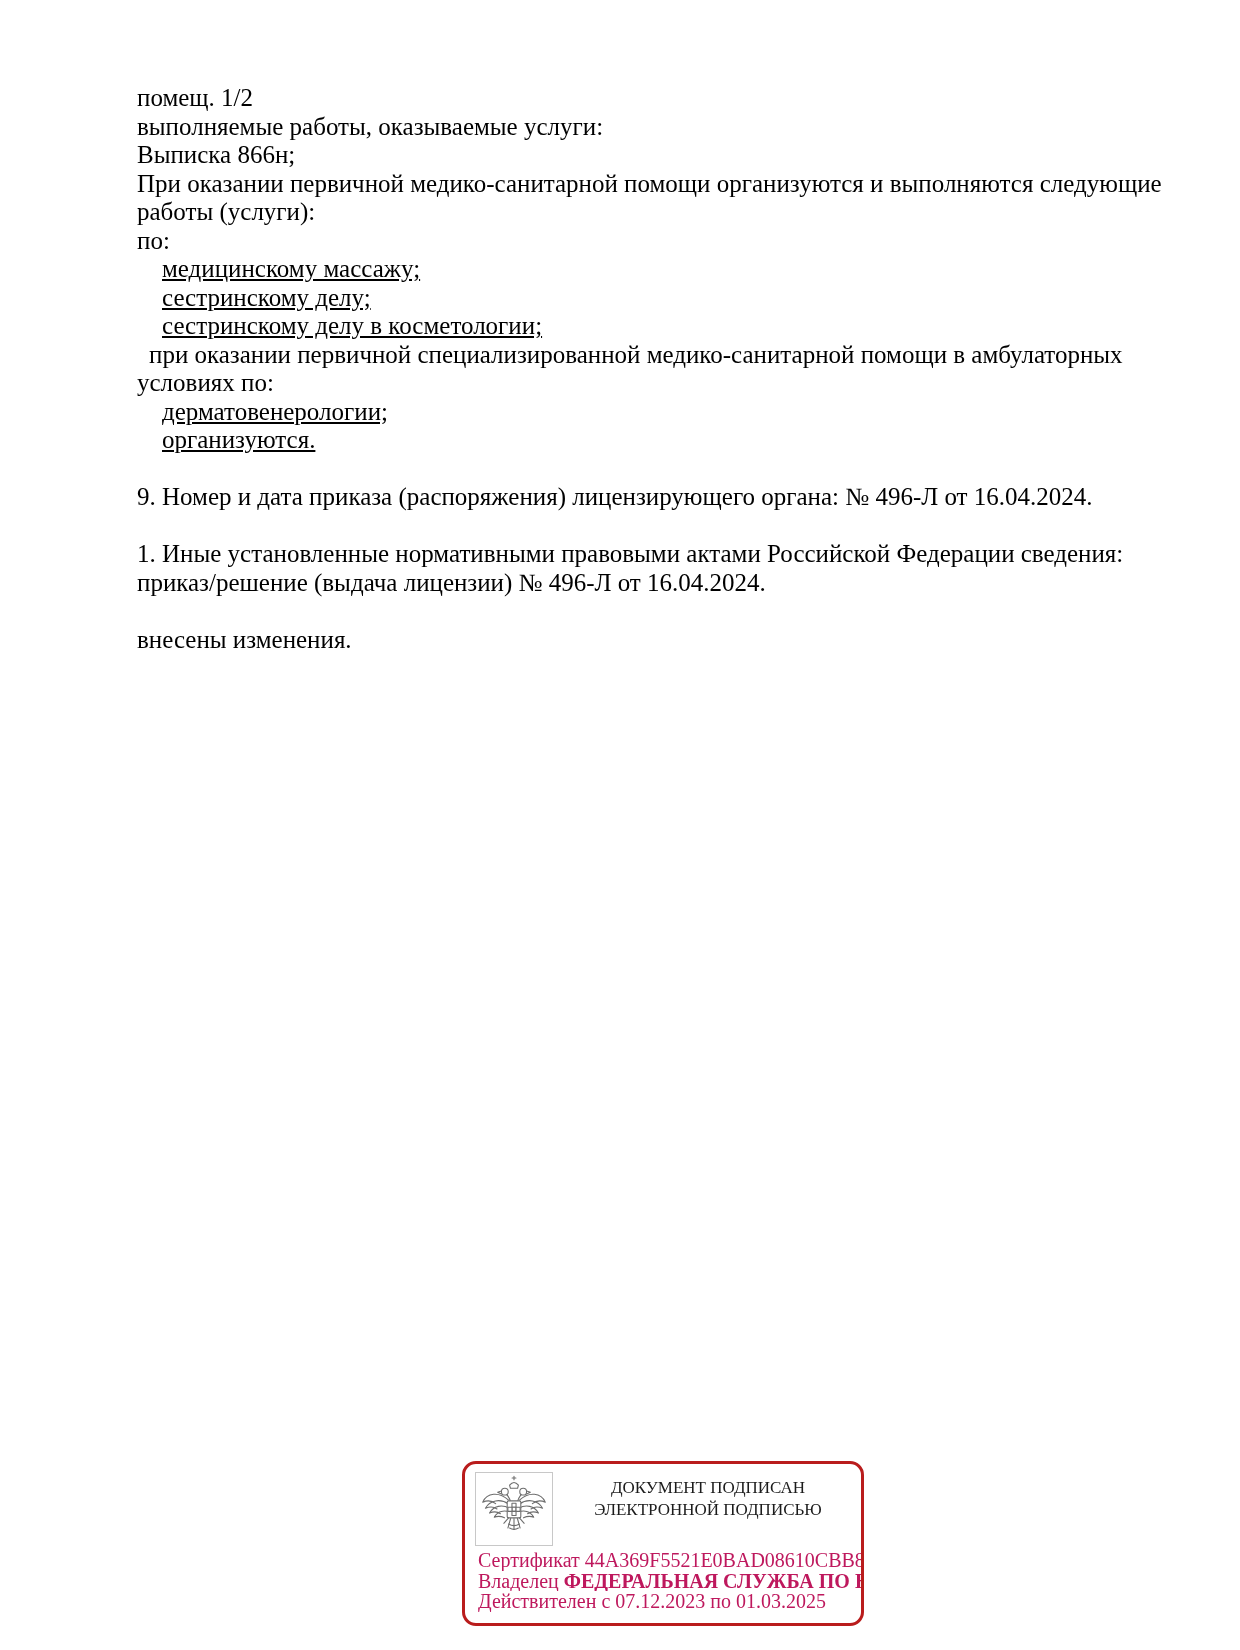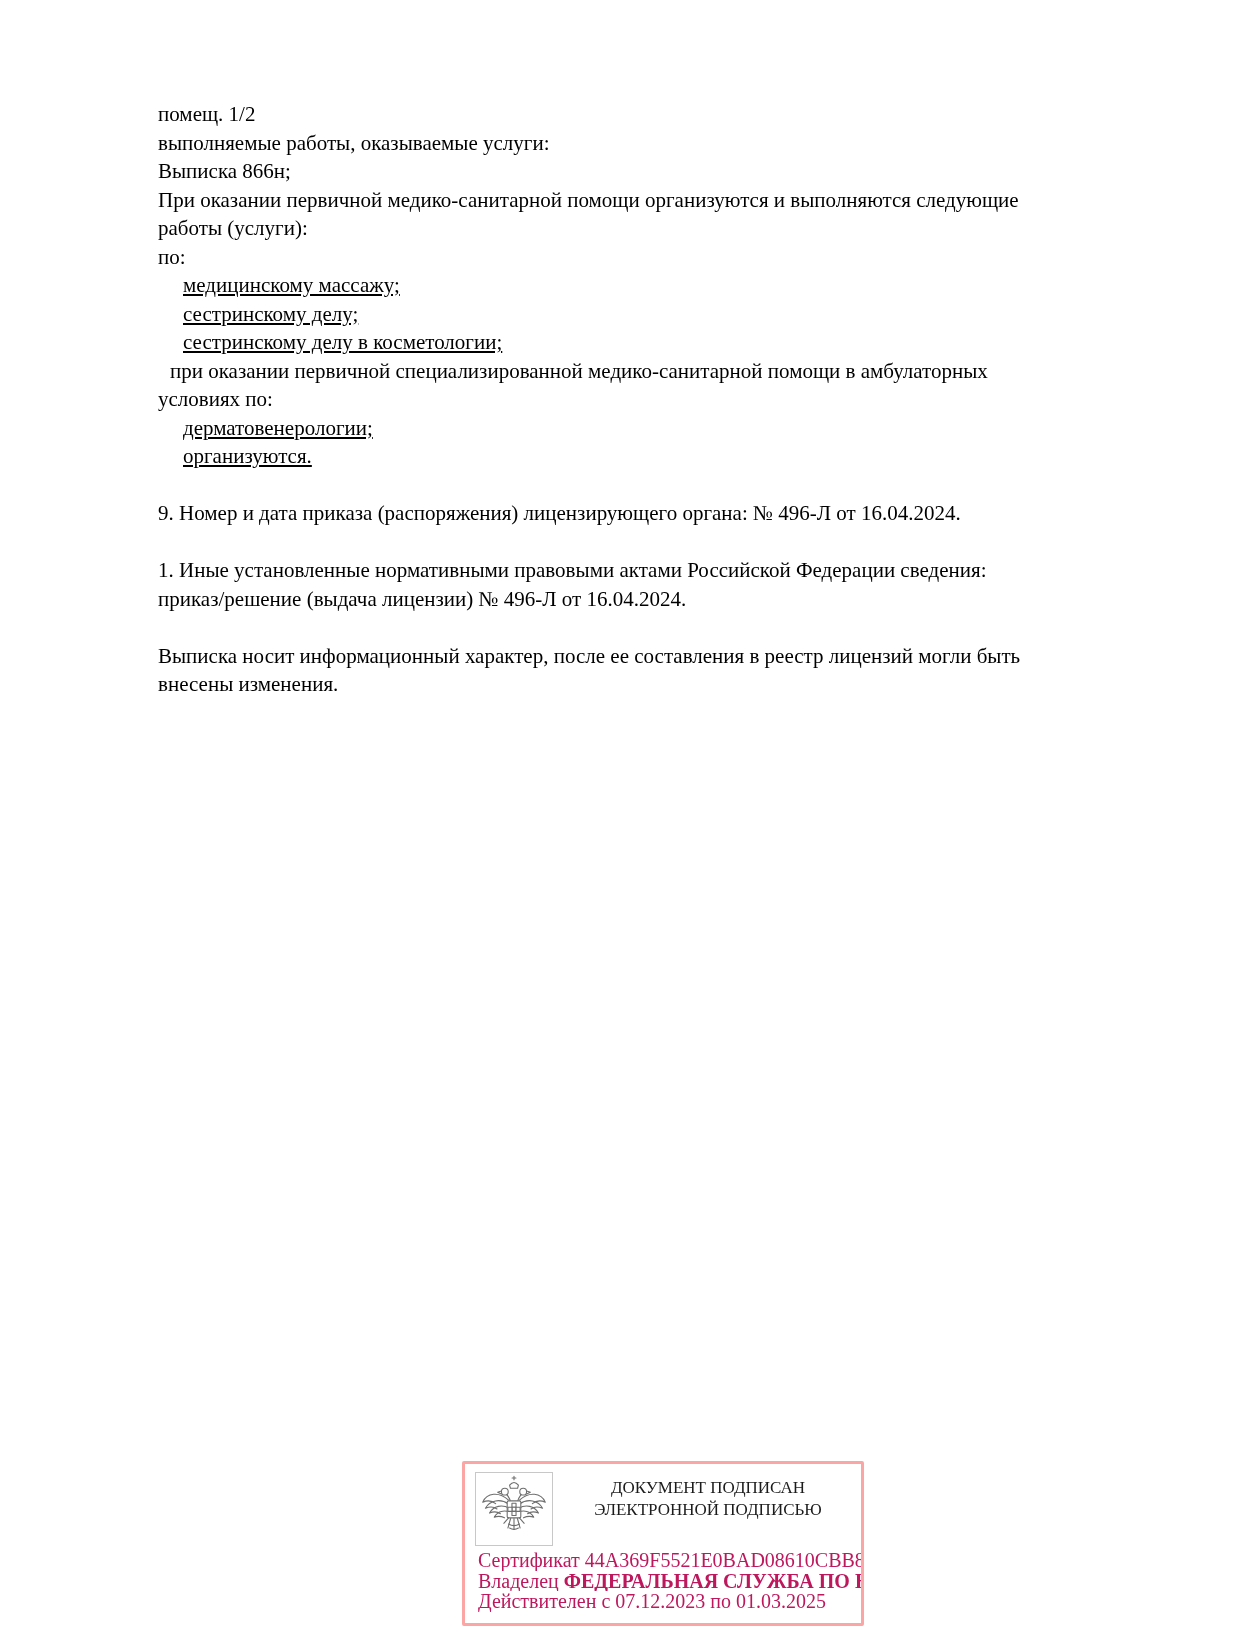--- a/index.html
+++ b/index.html
@@ -10,41 +10,40 @@
     background: #ffffff;
     font-family: "Liberation Serif", serif;
     color: #000000;
     overflow: hidden;
   }
 
   
   .doc-body {
     position: absolute;
     left: 137px;
-    top: 100px;
+    top: 84px;
     width: 1060px;
-    font-size: 21px;
+    font-size: 25px;
     line-height: 28.5px;
     white-space: nowrap;
-    margin-left: 21px;
   }
   .doc-body .line            { height: 28.5px; }
   .doc-body .line.indent-1   { padding-left: 12px; }
   .doc-body .line.indent-2   { padding-left: 25px; text-decoration: underline; }
   .doc-body .line.blank      { height: 28.5px; }
 
   
   .stamp {
     position: absolute;
     left: 462px;
     top: 1461px;
     width: 396px;
     height: 159px;
-    border: 3px solid #fca5a5;
-    border-radius: 2px;
+    border: 3px solid #b91c1c;
+    border-radius: 14px;
     background: #ffffff;
     overflow: hidden;
   }
   .stamp-emblem {
     position: absolute;
     left: 10px;
     top: 8px;
     width: 78px;
     height: 74px;
     border: 1px solid #c8c8c8;
@@ -98,21 +97,20 @@
       <div class="line indent-1">при оказании первичной специализированной медико-санитарной помощи в амбулаторных</div>
       <div class="line indent-0">условиях по:</div>
       <div class="line indent-2">дерматовенерологии;</div>
       <div class="line indent-2">организуются.</div>
       <div class="line indent-0 blank"></div>
       <div class="line indent-0">9. Номер и дата приказа (распоряжения) лицензирующего органа: № 496-Л от 16.04.2024.</div>
       <div class="line indent-0 blank"></div>
       <div class="line indent-0">1. Иные установленные нормативными правовыми актами Российской Федерации сведения:</div>
       <div class="line indent-0">приказ/решение (выдача лицензии) № 496-Л от 16.04.2024.</div>
       <div class="line indent-0 blank"></div>
-      <div class="line indent-0">Выписка носит информационный характер, после ее составления в реестр лицензий могли быть</div>
       <div class="line indent-0">внесены изменения.</div>
     </div>
 
   <div class="stamp">
 
     <div class="stamp-emblem">
       <svg viewBox="0 0 100 100" fill="none" stroke="#6e6e6e" stroke-width="1.6" stroke-linecap="round" stroke-linejoin="round">
 
         <path d="M50 2 v5 M47.2 4.5 h5.6"></path>
         <path d="M43.5 15 q6.5 -8 13 0 l-1.2 4.5 h-10.6 z" fill="#ffffff"></path>

